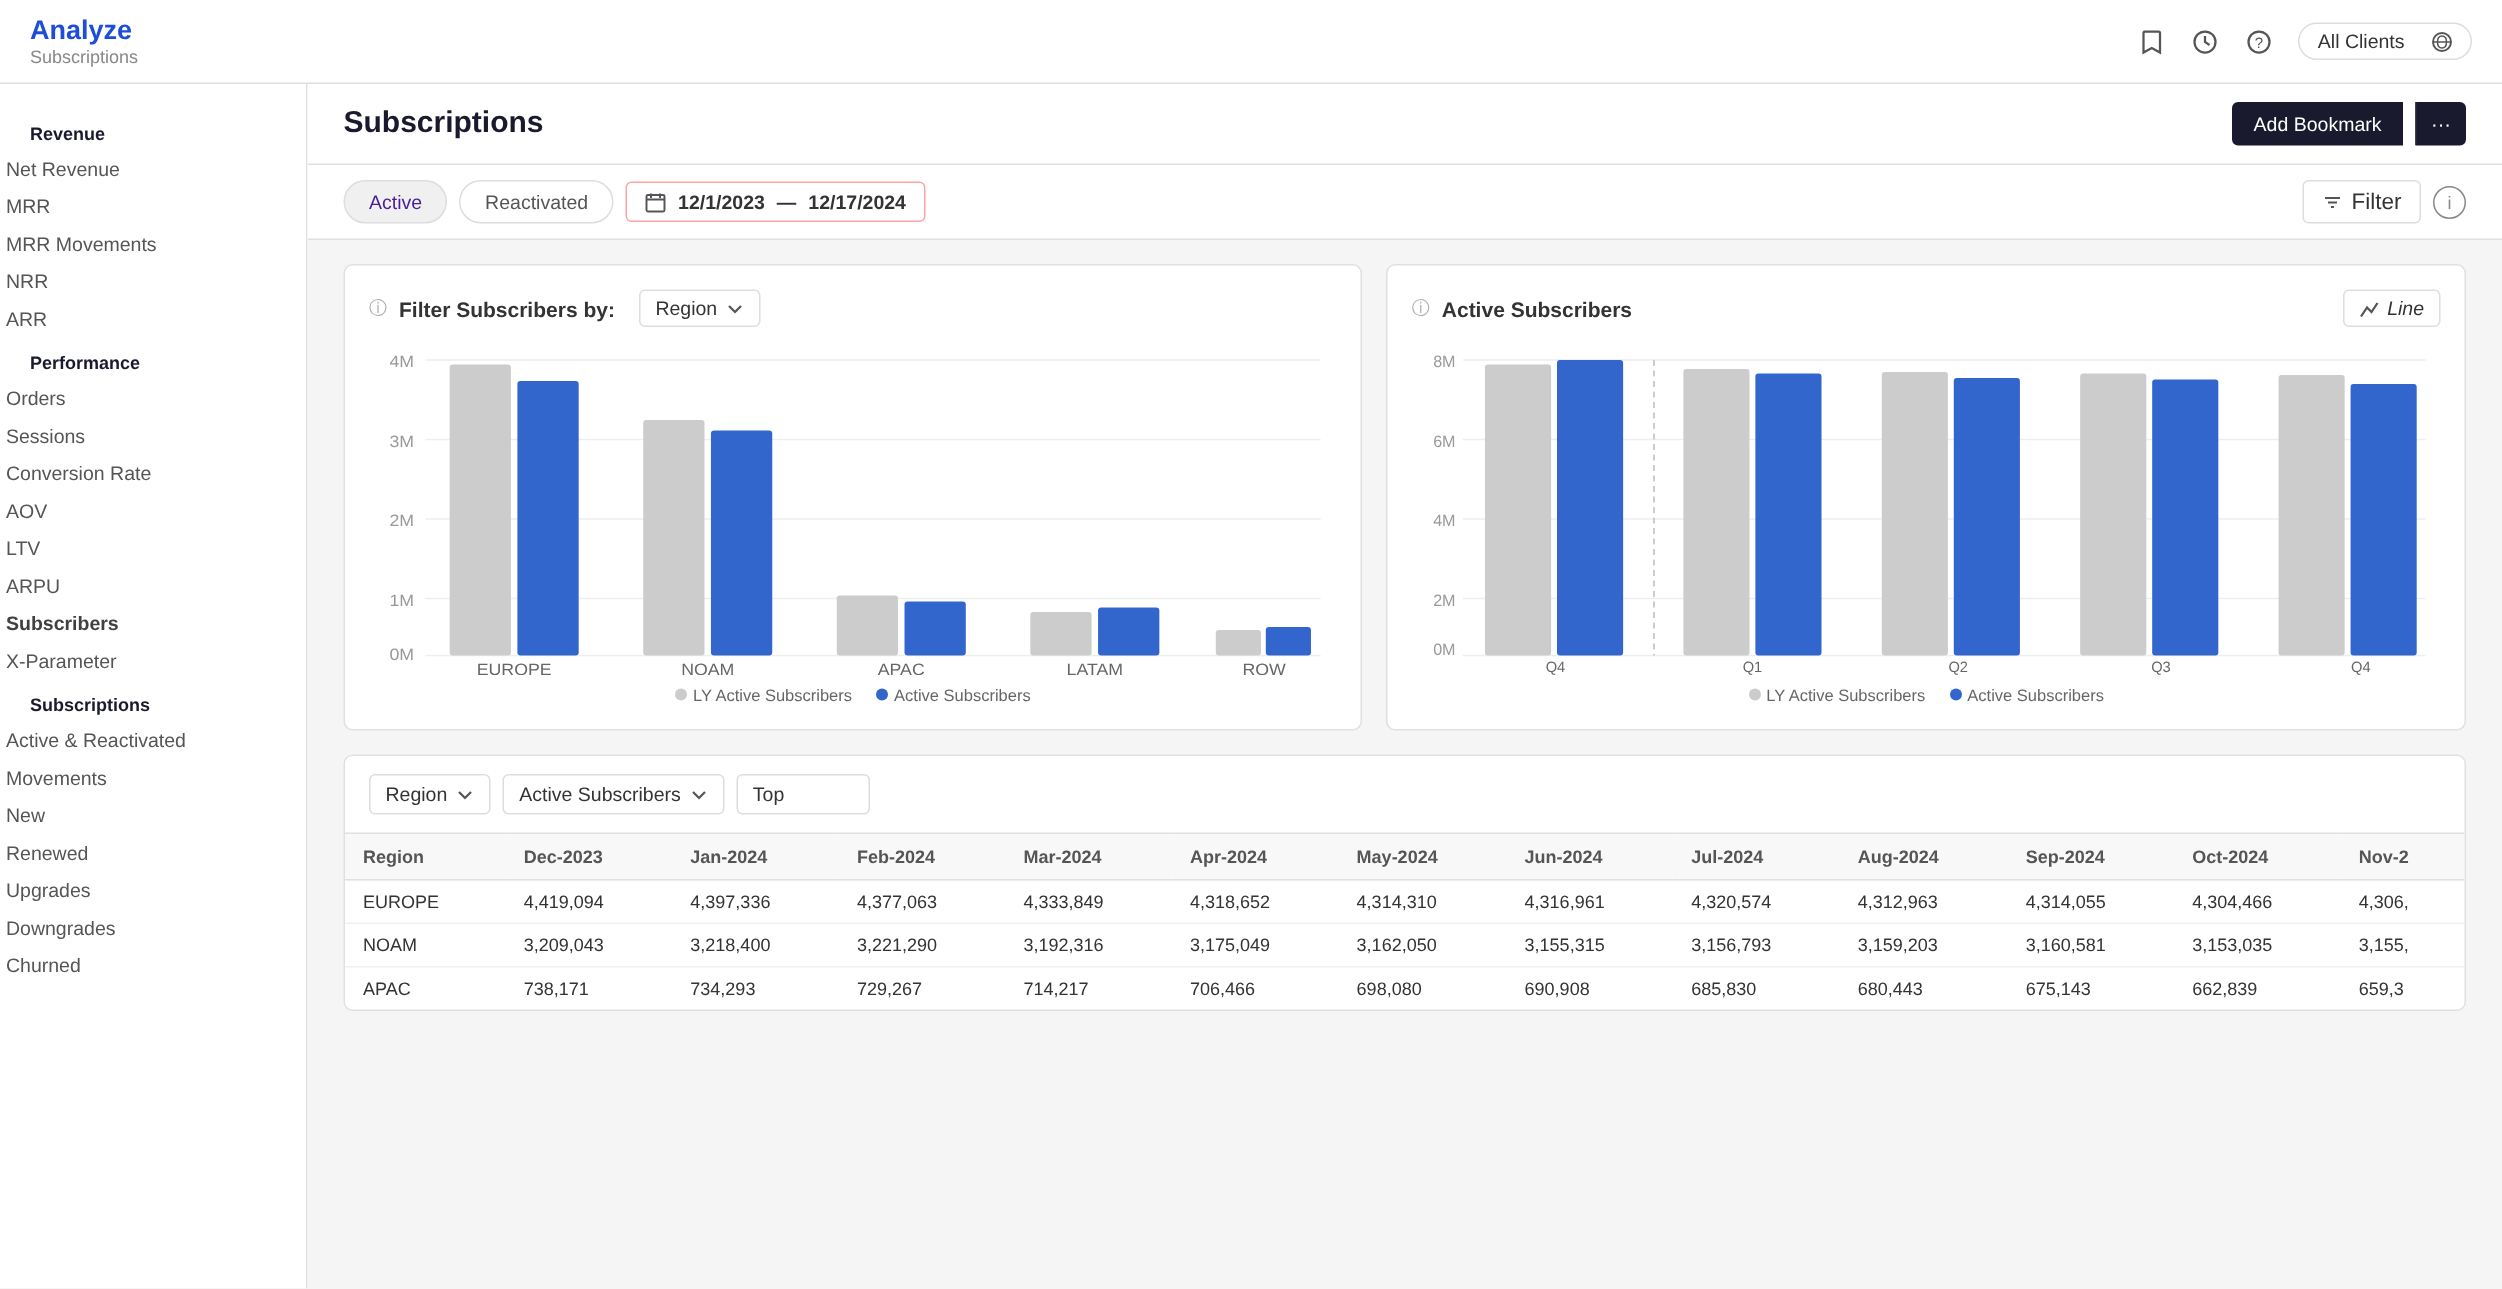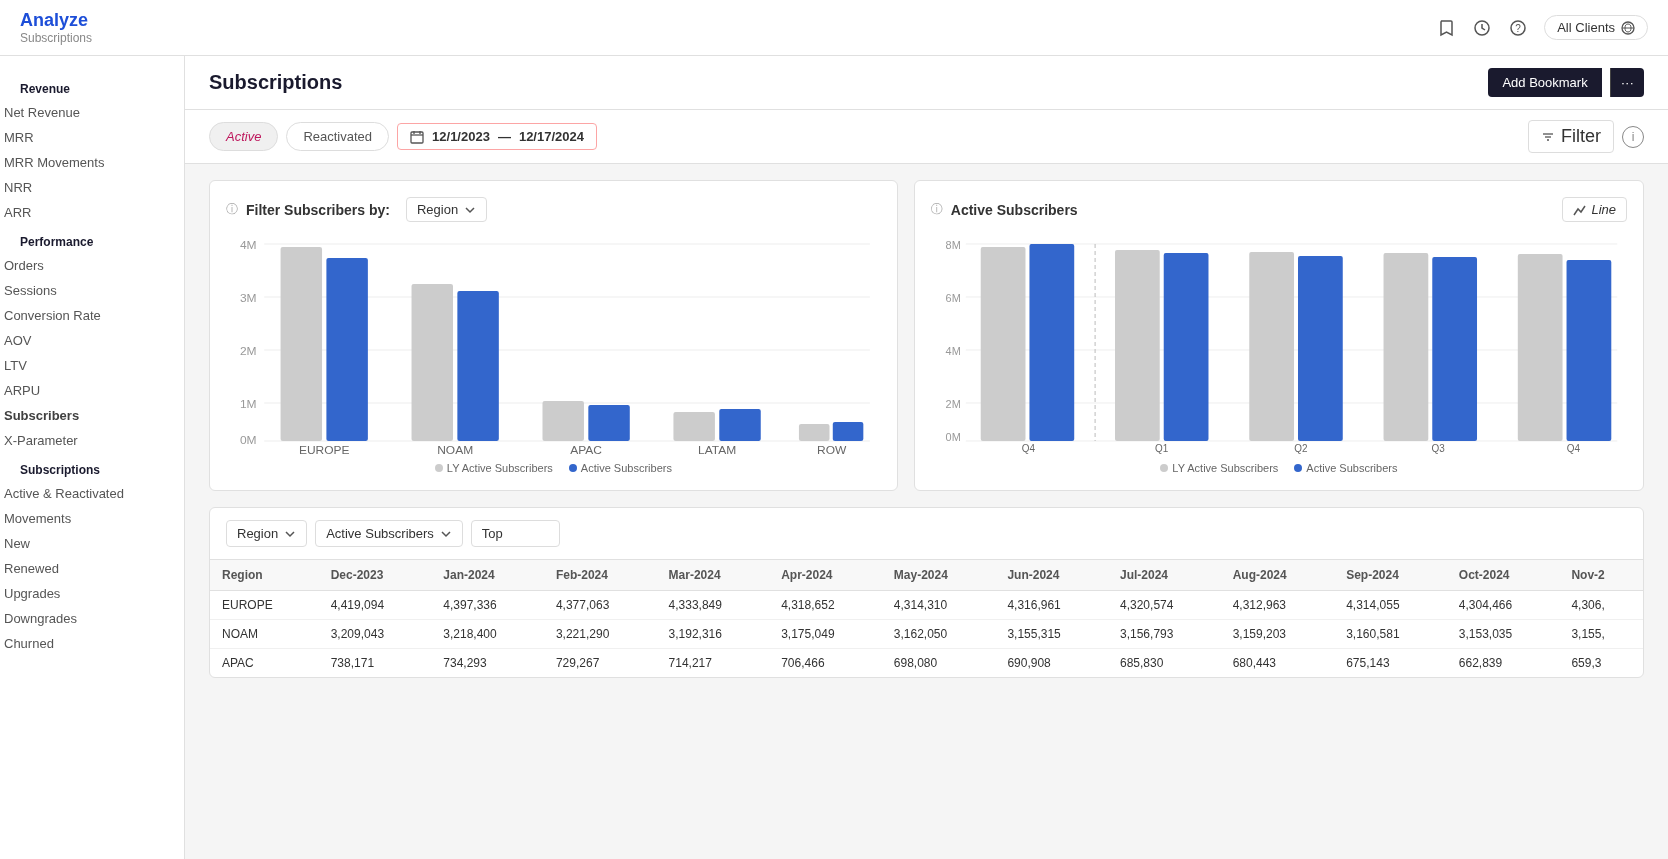--- a/index.html
+++ b/index.html
@@ -12,29 +12,29 @@
       display: flex;
       align-items: center;
       justify-content: space-between;
       height: 56px;
     }
     .app-header-left .title { font-size: 18px; font-weight: 600; color: #1d4ed8; }
     .app-header-left .subtitle { font-size: 12px; color: #888; }
     .app-header-right { display: flex; align-items: center; gap: 16px; }
     .header-icon { width: 20px; height: 20px; display: flex; align-items: center; justify-content: center; color: #555; cursor: pointer; }
     .all-clients-btn {
-      display: flex; align-items: center; gap: 6px;
+      display: flex; align-items: center; gap: 18px;
       background: #fff; border: 1px solid #ddd; border-radius: 20px;
       padding: 4px 12px; cursor: pointer; font-size: 13px; color: #333;
     }
 
     .layout { display: flex; height: calc(100vh - 56px); overflow: hidden; }
 
     .sidebar {
-      width: 185px;
+      width: 205px;
       background: #fff;
       border-right: 1px solid #e0e0e0;
       padding: 16px 0;
       overflow-y: auto;
       flex-shrink: 0;
     }
     .sidebar-section-label {
       font-size: 12px; font-weight: 700; color: #1a1a2e;
       padding: 10px 20px 4px;
     }
@@ -94,33 +94,33 @@
     }
     .tab-btn {
       padding: 6px 16px;
       border: 1px solid #ddd;
       border-radius: 20px;
       background: #fff;
       cursor: pointer;
       font-size: 13px;
       color: #555;
     }
-    .tab-btn.active { background: #f0f0f0; font-weight: 500; color: #be185d; font-style: italic; }
+    .tab-btn.active { background: #f0f0f0; font-weight: 500; color: #4c1d95; }
     .date-range {
       display: flex; align-items: flex-end; gap: 8px;
       border: 1px solid #fca5a5; border-radius: 4px;
       padding: 5px 12px; background: #fff; cursor: pointer;
       font-size: 13px;
       font-weight: bold;
     }
     .filter-btn {
       display: flex; align-items: center; gap: 6px;
       border: 1px solid #ddd; border-radius: 4px;
       padding: 5px 12px; background: #fff; cursor: pointer;
-      font-size: 18px;
+      font-size: 15px;
     }
     .info-icon-round {
       width: 22px; height: 22px; border-radius: 50%; border: 1.5px solid #888;
       display: flex; align-items: center; justify-content: center;
       font-size: 12px; color: #888; cursor: pointer;
     }
     .spacer { flex: 1; }
 
     .charts-row {
       display: flex;

